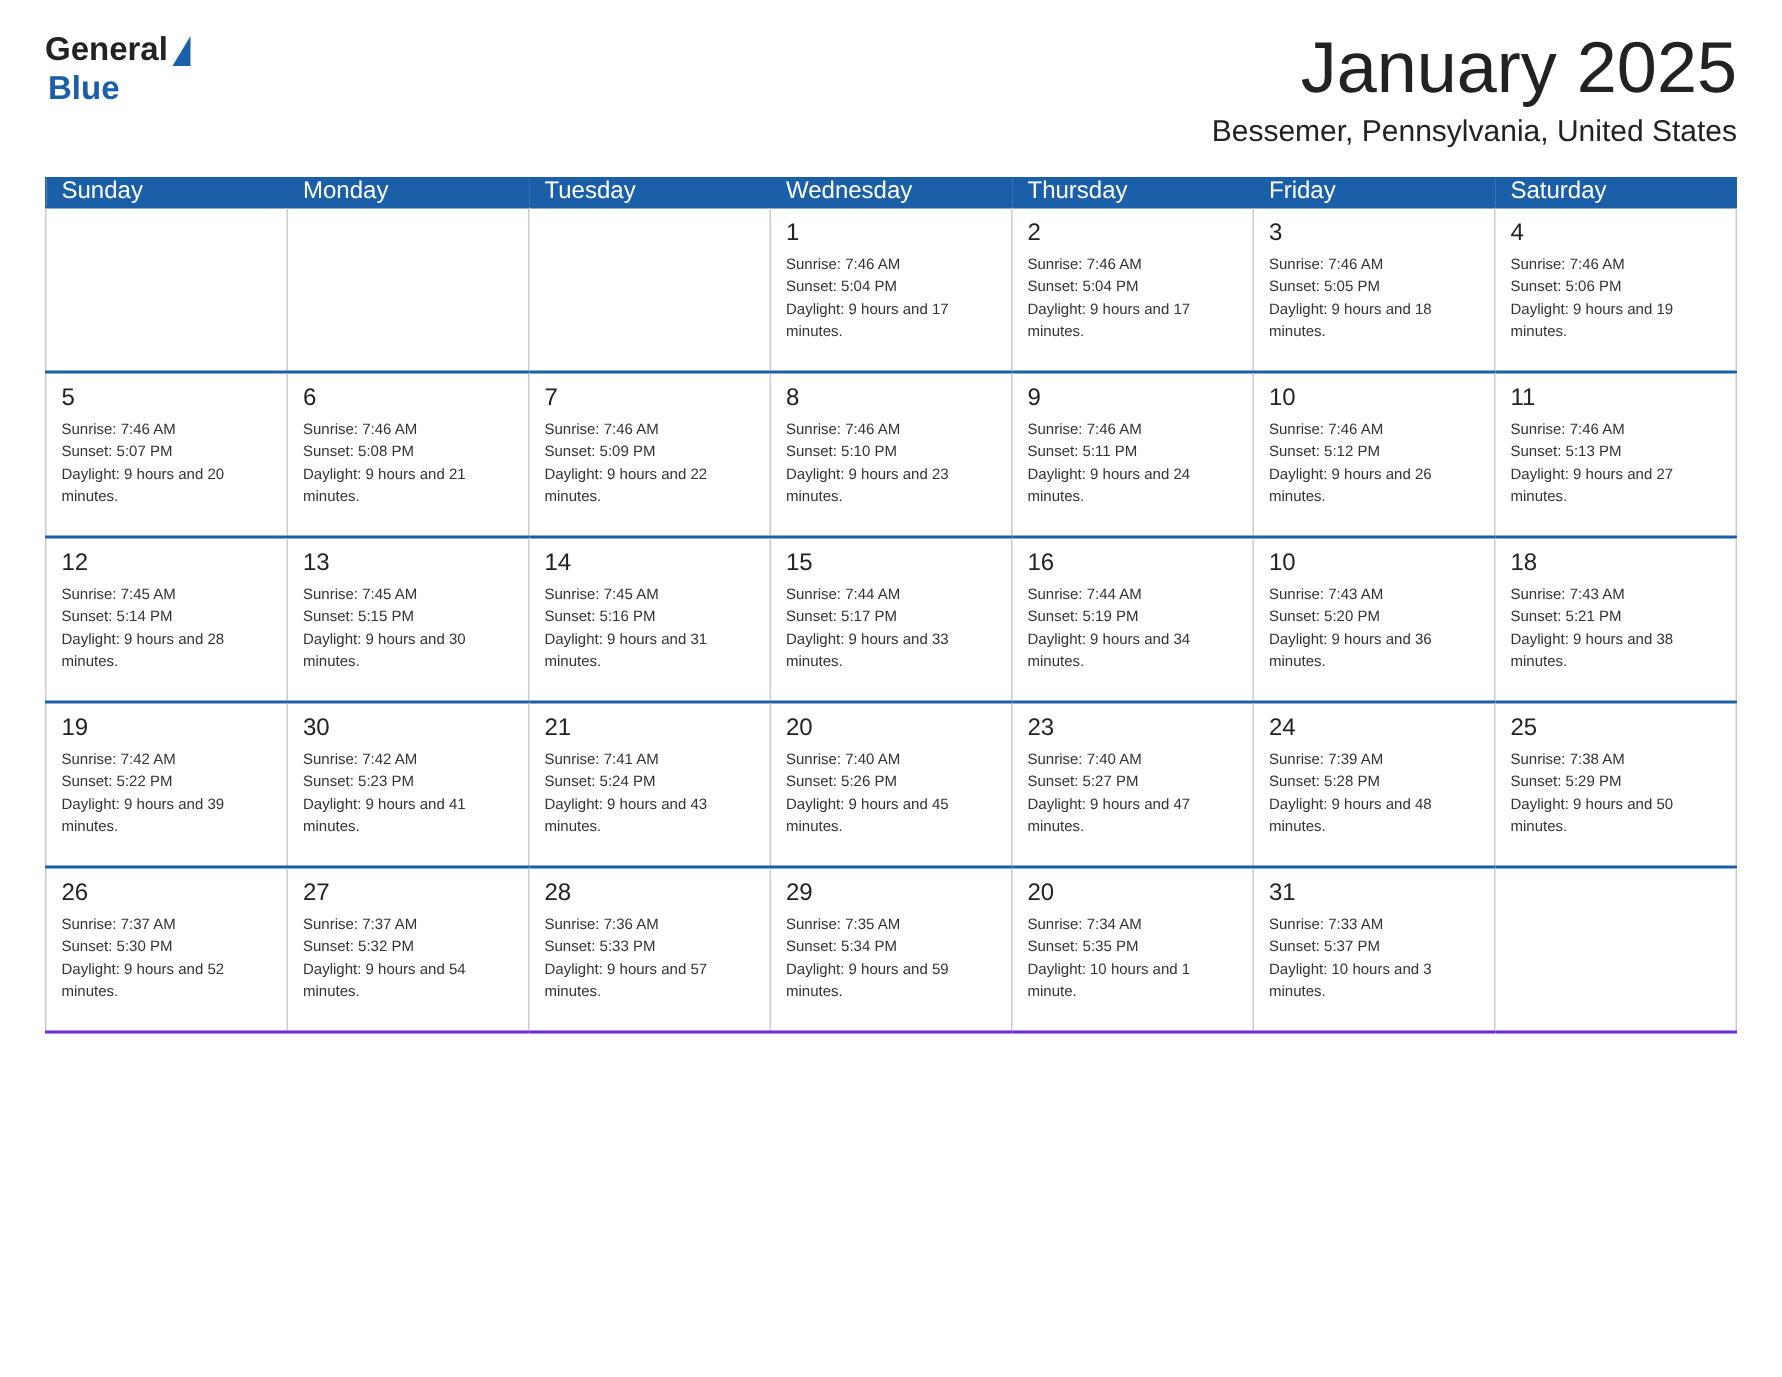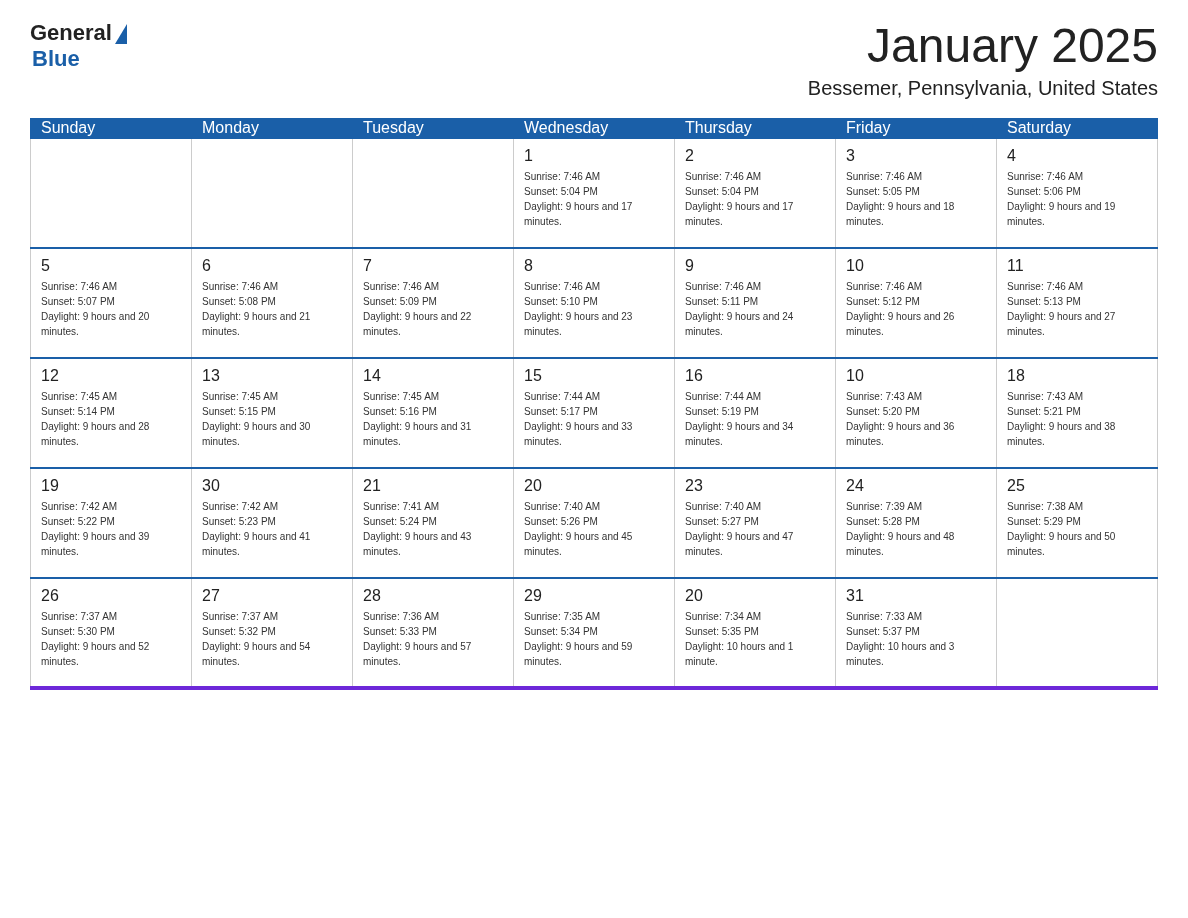--- a/index.html
+++ b/index.html
@@ -96,21 +96,21 @@
     .day-info {
       font-size: 10px;
       line-height: 1.5;
       color: #333;
     }
     
     .calendar-table tr td {
       border-bottom: 2px solid #1a5fa8;
     }
     .calendar-table tr:last-child td {
-      border-bottom: 4px solid #6d28d9;
+      border-bottom: 2px solid #6d28d9;
     }
     .calendar-table thead th {
       border-bottom: 2px solid #1a5fa8;
     }
   </style>
 </head>
 <body>
 
 <div class="header-area">
   <div class="logo">

